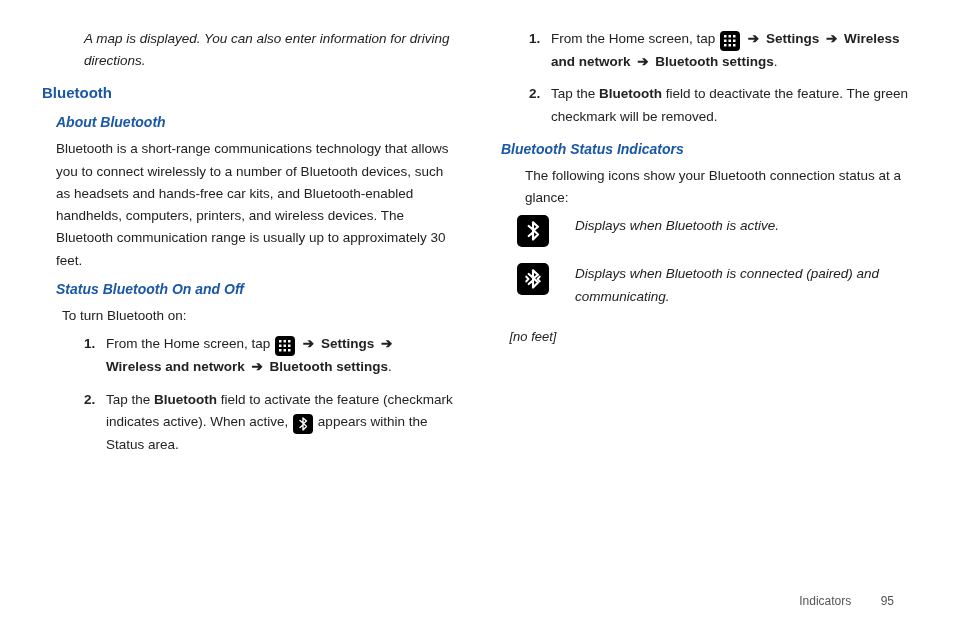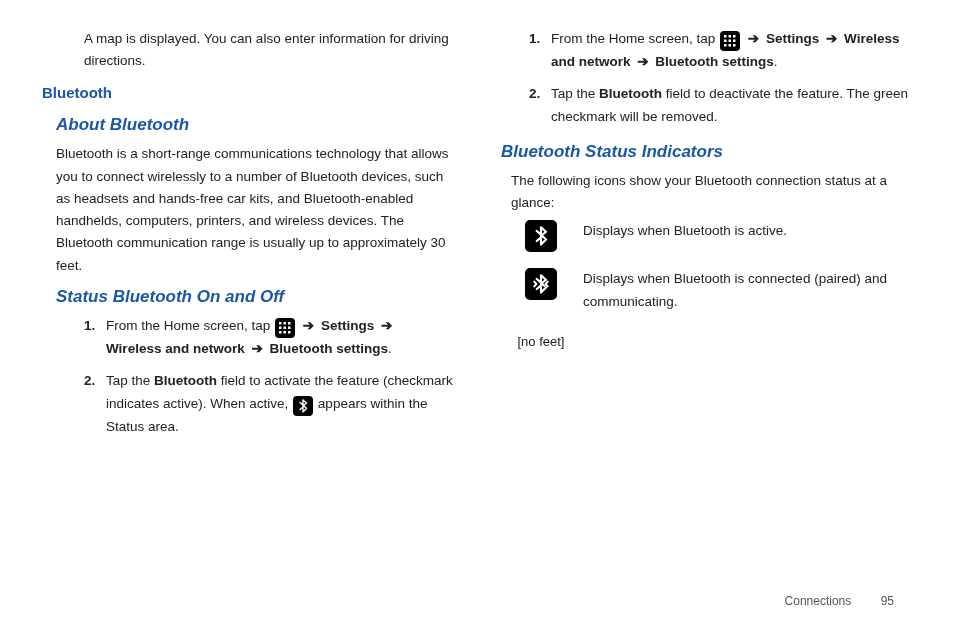--- a/index.html
+++ b/index.html
@@ -29,28 +29,29 @@
   .heading-1 {
     color: #1a57a5;
     font-weight: bold;
     font-size: 15px;
     margin: 8px 0 6px 0;
   }
   .heading-2 {
     color: #1a57a5;
     font-style: italic;
     font-weight: bold;
-    font-size: 17px;
+    font-size: 14px;
     margin: 6px 0 4px 0;
   }
   .body {
     margin: 0 0 6px 0;
   }
   .hang {
     padding-left: 42px;
+    font-style: italic;
   }
   ol.steps {
     list-style: none;
     padding: 0;
     margin: 0 0 6px 28px;
   }
   ol.steps > li {
     position: relative;
     padding-left: 22px;
     margin-bottom: 10px;
@@ -73,21 +74,22 @@
     vertical-align: -5px;
     margin: 0 1px;
   }
   .icon-block svg { width: 14px; height: 14px; }
   .status-table {
     display: grid;
     grid-template-columns: 56px 1fr;
     column-gap: 14px;
     row-gap: 16px;
     margin-top: 6px;
-    margin-left: 12px;
+    margin-left: 4px;
+    font-style: italic;
   }
   .status-icon-cell {
     display: flex;
     justify-content: center;
     align-items: flex-start;
   }
   .big-icon {
     width: 32px;
     height: 32px;
     background: #000;
@@ -119,20 +121,21 @@
   <div class="col">
     <p class="body hang">A map is displayed. You can also enter information for driving directions.</p>
 
     <div class="heading-1">Bluetooth</div>
 
     <div class="indent-body">
       <div class="heading-2">About Bluetooth</div>
       <p class="body">Bluetooth is a short-range communications technology that allows you to connect wirelessly to a number of Bluetooth devices, such as headsets and hands-free car kits, and Bluetooth-enabled handhelds, computers, printers, and wireless devices. The Bluetooth communication range is usually up to approximately 30 feet.</p>
 
       <div class="heading-2">Status Bluetooth On and Off</div>
+      <p class="body" style="margin-left:6px">To turn Bluetooth on:</p>
 
       <ol class="steps">
         <li>
           <span class="num">1.</span>
           <span>
             <span>From the Home screen, tap </span>
             <span class="icon-block">
               <svg viewBox="0 0 14 14">
                   <g fill="#fff">
                     <rect x="1" y="1" width="2.5" height="2.5"></rect>
@@ -203,21 +206,21 @@
       </li>
       <li>
         <span class="num">2.</span>
         <span>
           <span>Tap the </span><span class="b">Bluetooth</span><span> field to deactivate the feature. The green checkmark will be removed.</span>
         </span>
       </li>
     </ol>
 
     <div class="heading-2">Bluetooth Status Indicators</div>
-    <p class="body" style="margin-left:10px">The following icons show your Bluetooth connection status at a glance:</p>
+    <p class="body" style="margin-left:24px">The following icons show your Bluetooth connection status at a glance:</p>
 
     <div class="status-table">
       <div class="status-icon-cell">
         <span class="big-icon">
           <svg viewBox="0 0 14 14">
               <path d="M7 1 L10.5 4 L7.5 6.5 L10.5 9.5 L7 13 L7 8 L4 10.5 M7 6 L4 3.5 M7 1 L7 13" stroke="#fff" stroke-width="1.5" fill="none" stroke-linejoin="round" stroke-linecap="round"></path>
             </svg>
         </span>
       </div>
       <div>Displays when Bluetooth is active.</div>
@@ -231,15 +234,15 @@
         </span>
       </div>
       <div>Displays when Bluetooth is connected (paired) and communicating.</div>
 
       <div class="noicon">[no feet]</div>
     </div>
   </div>
 </div>
 
 <div class="footer">
-  <span>Connections</span>
+  <span>Indicators</span>
   <span class="pg">95</span>
 </div>
 
 </body></html>

